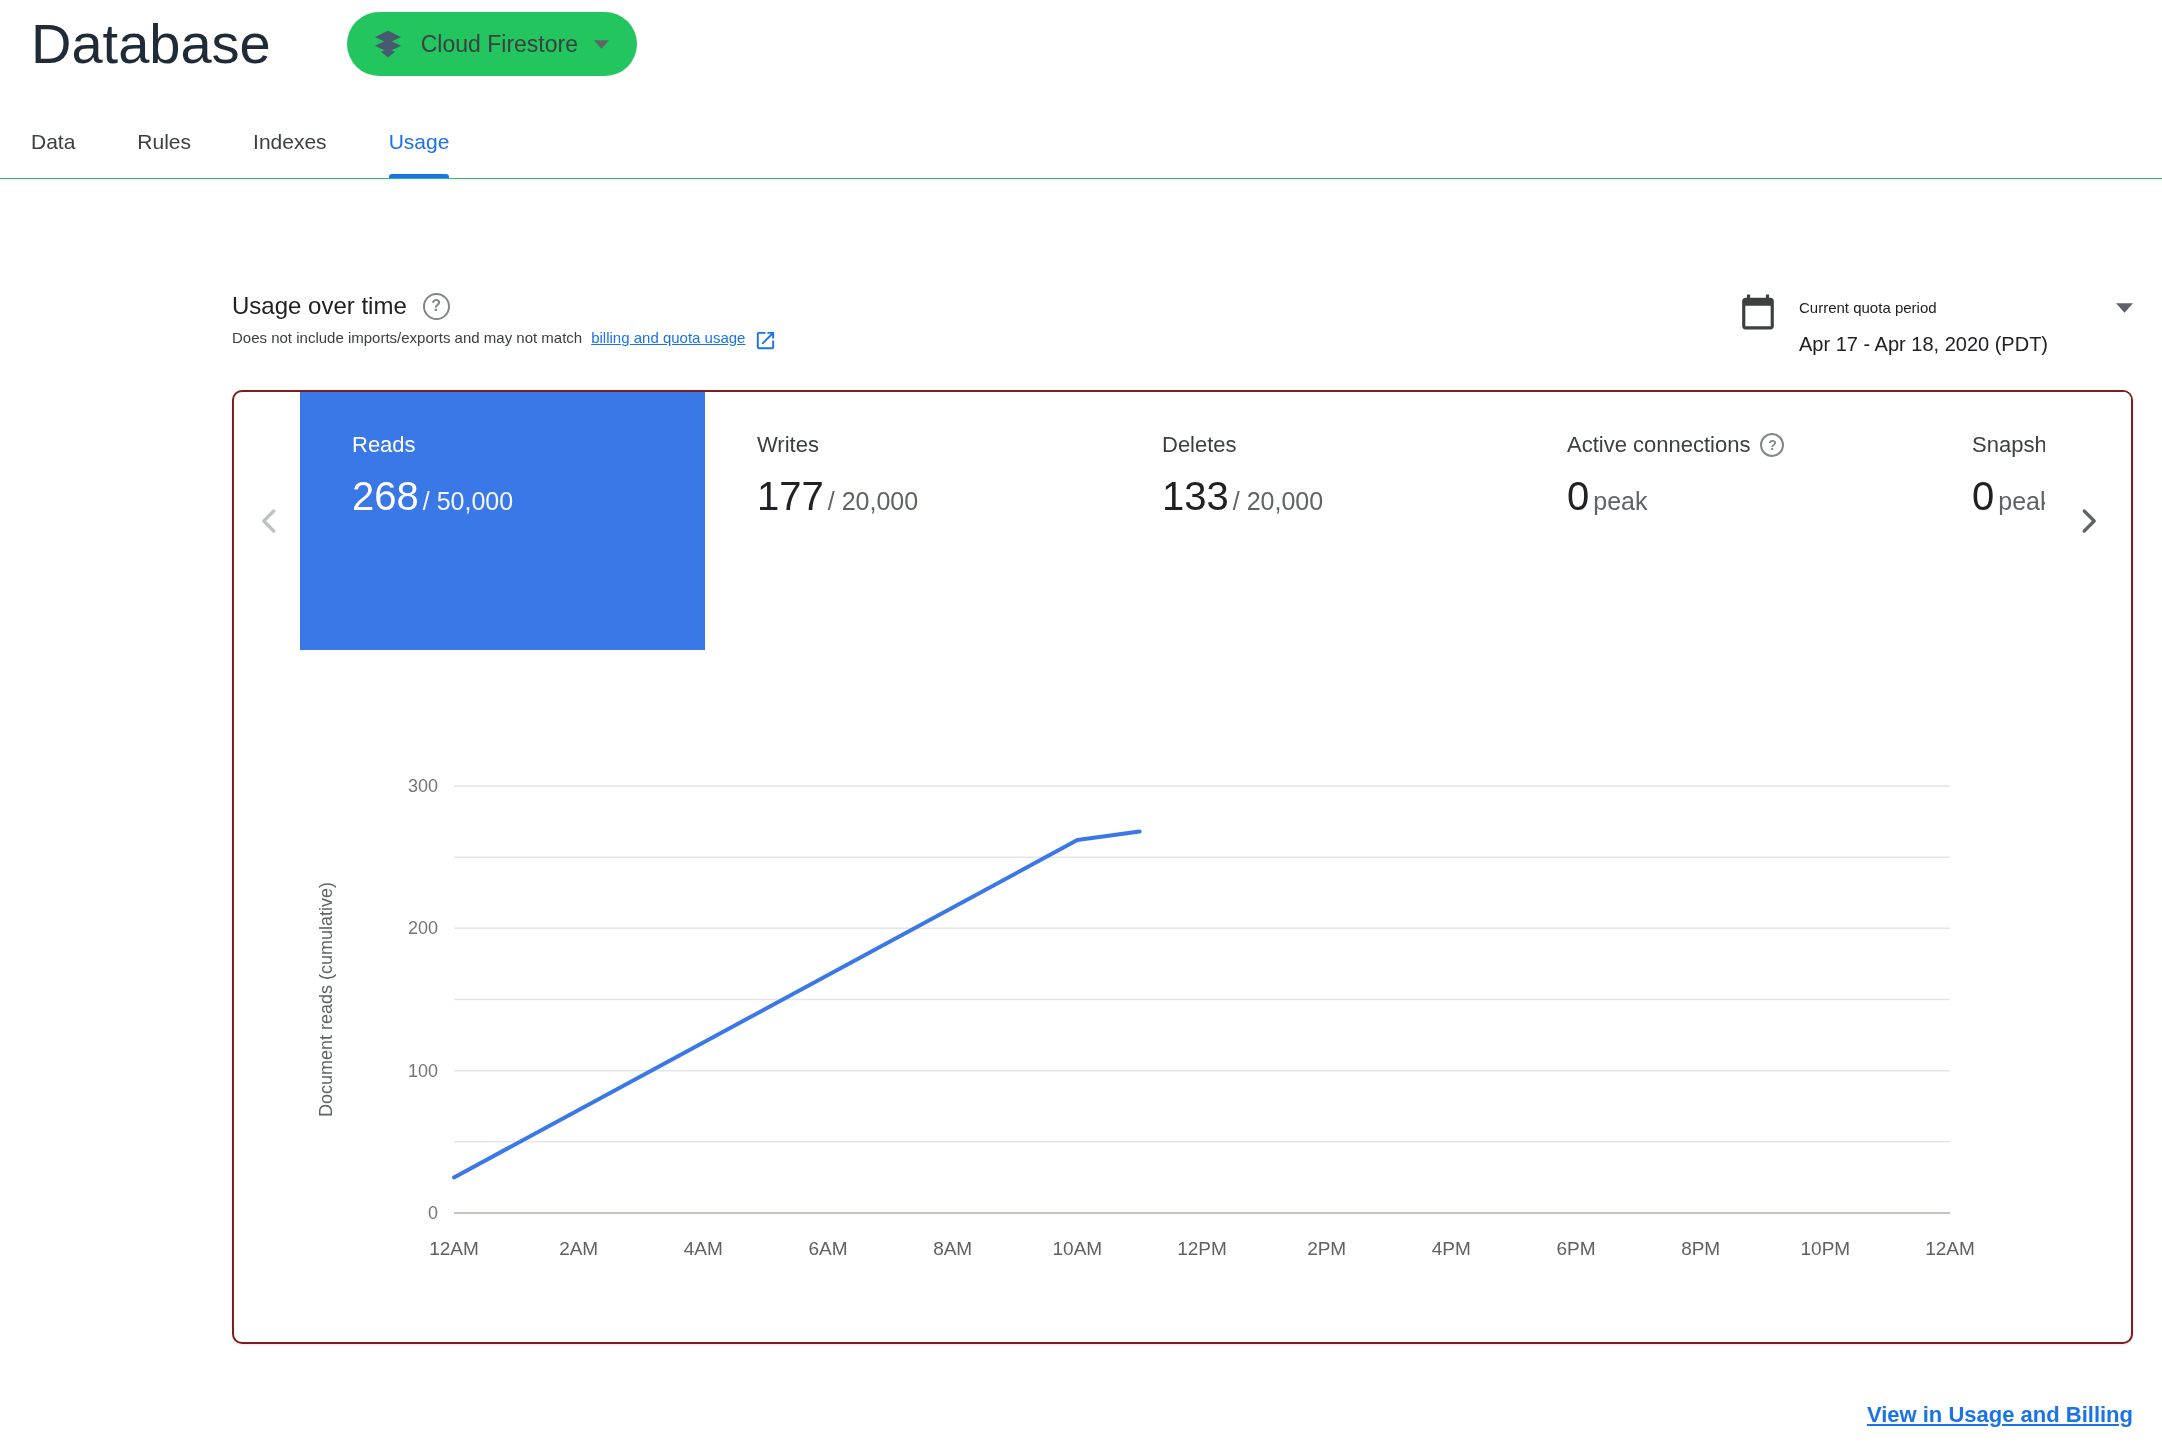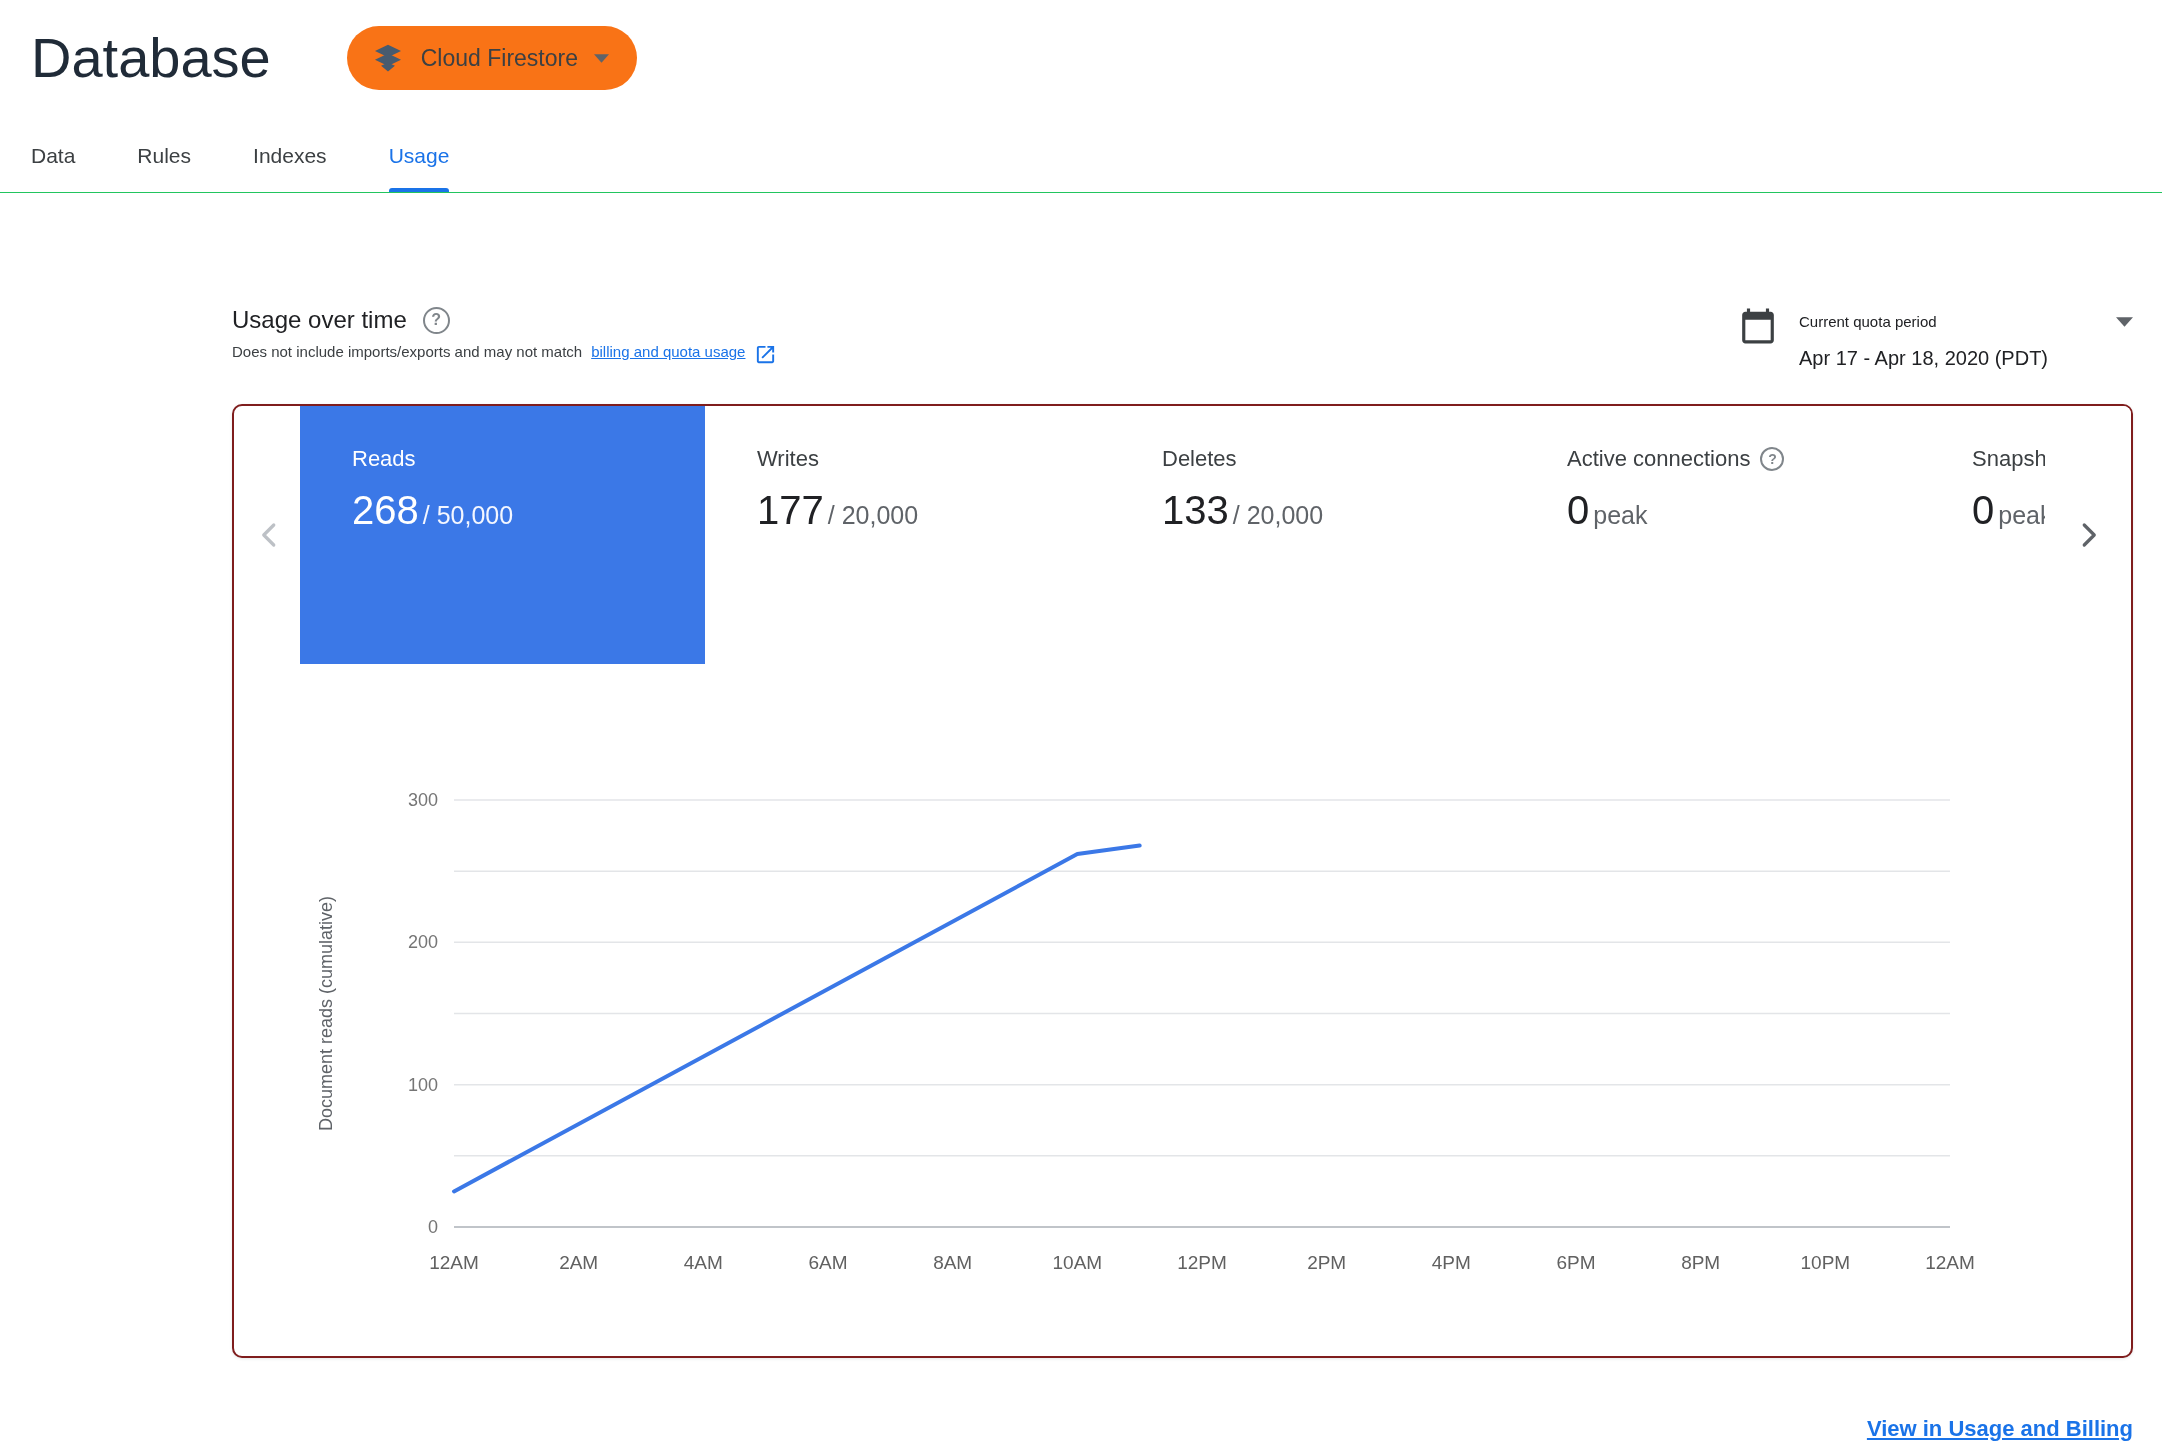--- a/index.html
+++ b/index.html
@@ -7,25 +7,25 @@
     --link:#1a73e8;
   }
   *{box-sizing:border-box;}
   html,body{margin:0;padding:0;}
   body{
     width:2162px;height:1456px;overflow:hidden;position:relative;
     background:#ffffff;color:#202124;
     font-family:"Liberation Sans", sans-serif;
   }
   
-  .header-row{display:flex;align-items:center;padding:26px 0 0 31px;}
+  .header-row{display:flex;align-items:center;padding:12px 0 0 31px;}
   .page-title{font-size:56px;line-height:64px;font-weight:400;color:#202b38;margin:0;}
   .pill{
     display:flex;align-items:center;gap:16px;margin-left:76px;height:64px;
-    padding:0 28px 0 24px;border:none;border-radius:33px;background:#f97316;
+    padding:0 28px 0 24px;border:none;border-radius:33px;background:#22c55e;
     font-family:inherit;font-size:23px;color:#3c4043;cursor:pointer;
   }
   .pill svg{display:block;}
   
   .tabs{display:flex;margin-top:30px;border-bottom:1px solid #22c55e;align-items:center;}
   .tab{
     position:relative;padding:0 31px;height:72px;display:flex;align-items:center;
     font-size:21px;font-weight:500;color:#3c4043;cursor:pointer;
   }
   .tab.active{color:var(--link);}

